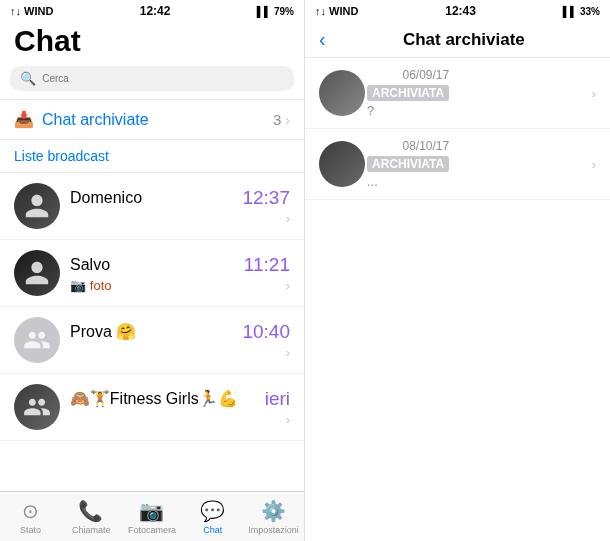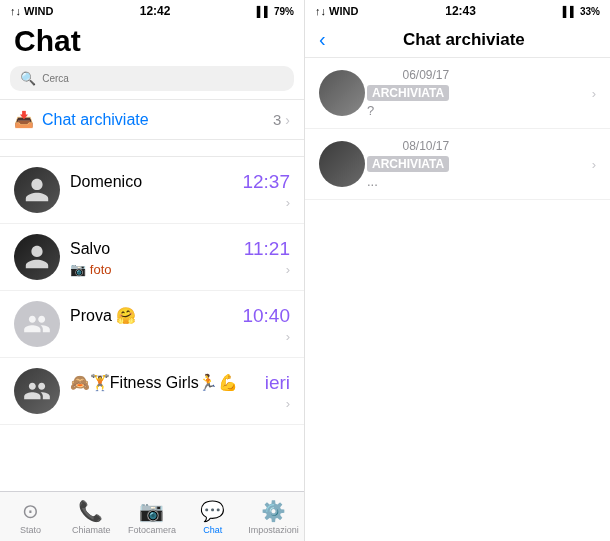--- a/index.html
+++ b/index.html
@@ -284,20 +284,21 @@
   </div>
 
   <div class="archived-row">
     <span class="archived-icon">📥</span>
     <span class="archived-label">Chat archiviate</span>
     <span class="archived-count">3</span>
     <span class="chevron-right">›</span>
   </div>
 
   <div class="broadcast-row">
+    <span class="broadcast-link">Liste broadcast</span>
   </div>
 
   <div class="chat-list">
 
     <div class="chat-item">
       <div class="avatar domenico">
         <svg viewBox="0 0 24 24">
             <path d="M12 12c2.7 0 4.8-2.1 4.8-4.8S14.7 2.4 12 2.4 7.2 4.5 7.2 7.2 9.3 12 12 12zm0 2.4c-3.2 0-9.6 1.6-9.6 4.8v2.4h19.2v-2.4c0-3.2-6.4-4.8-9.6-4.8z"></path>
           </svg>
       </div>

